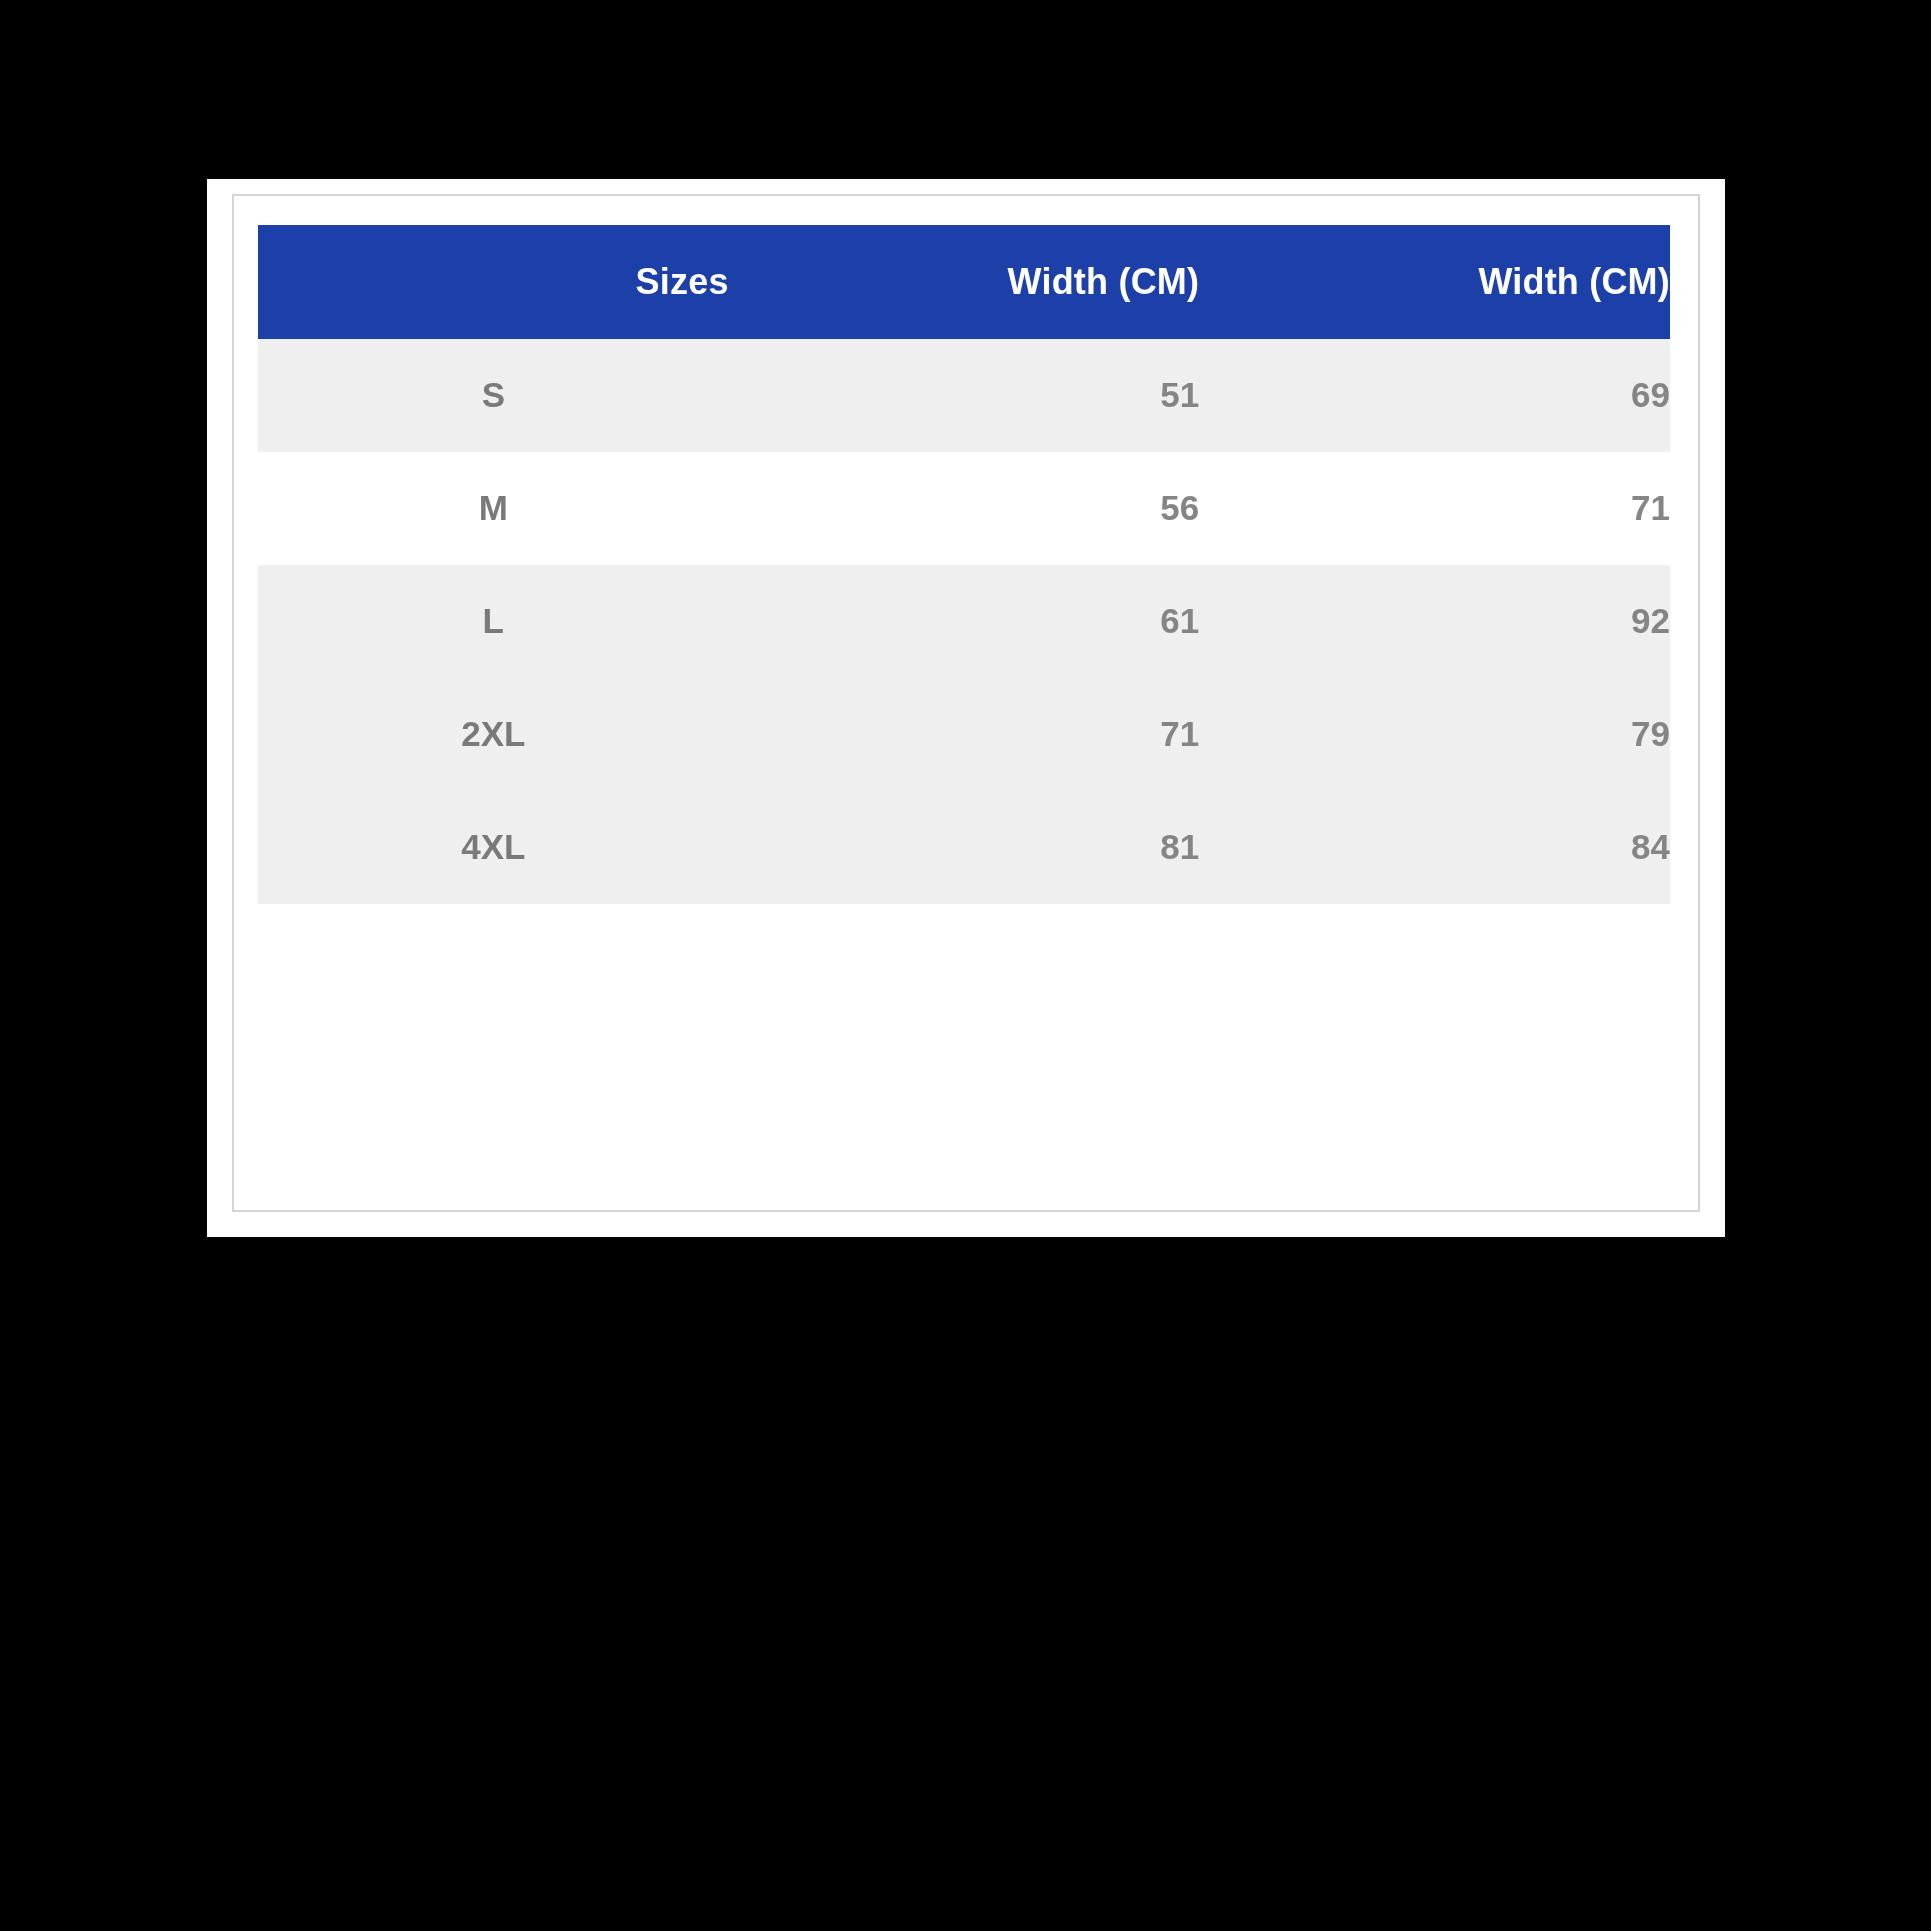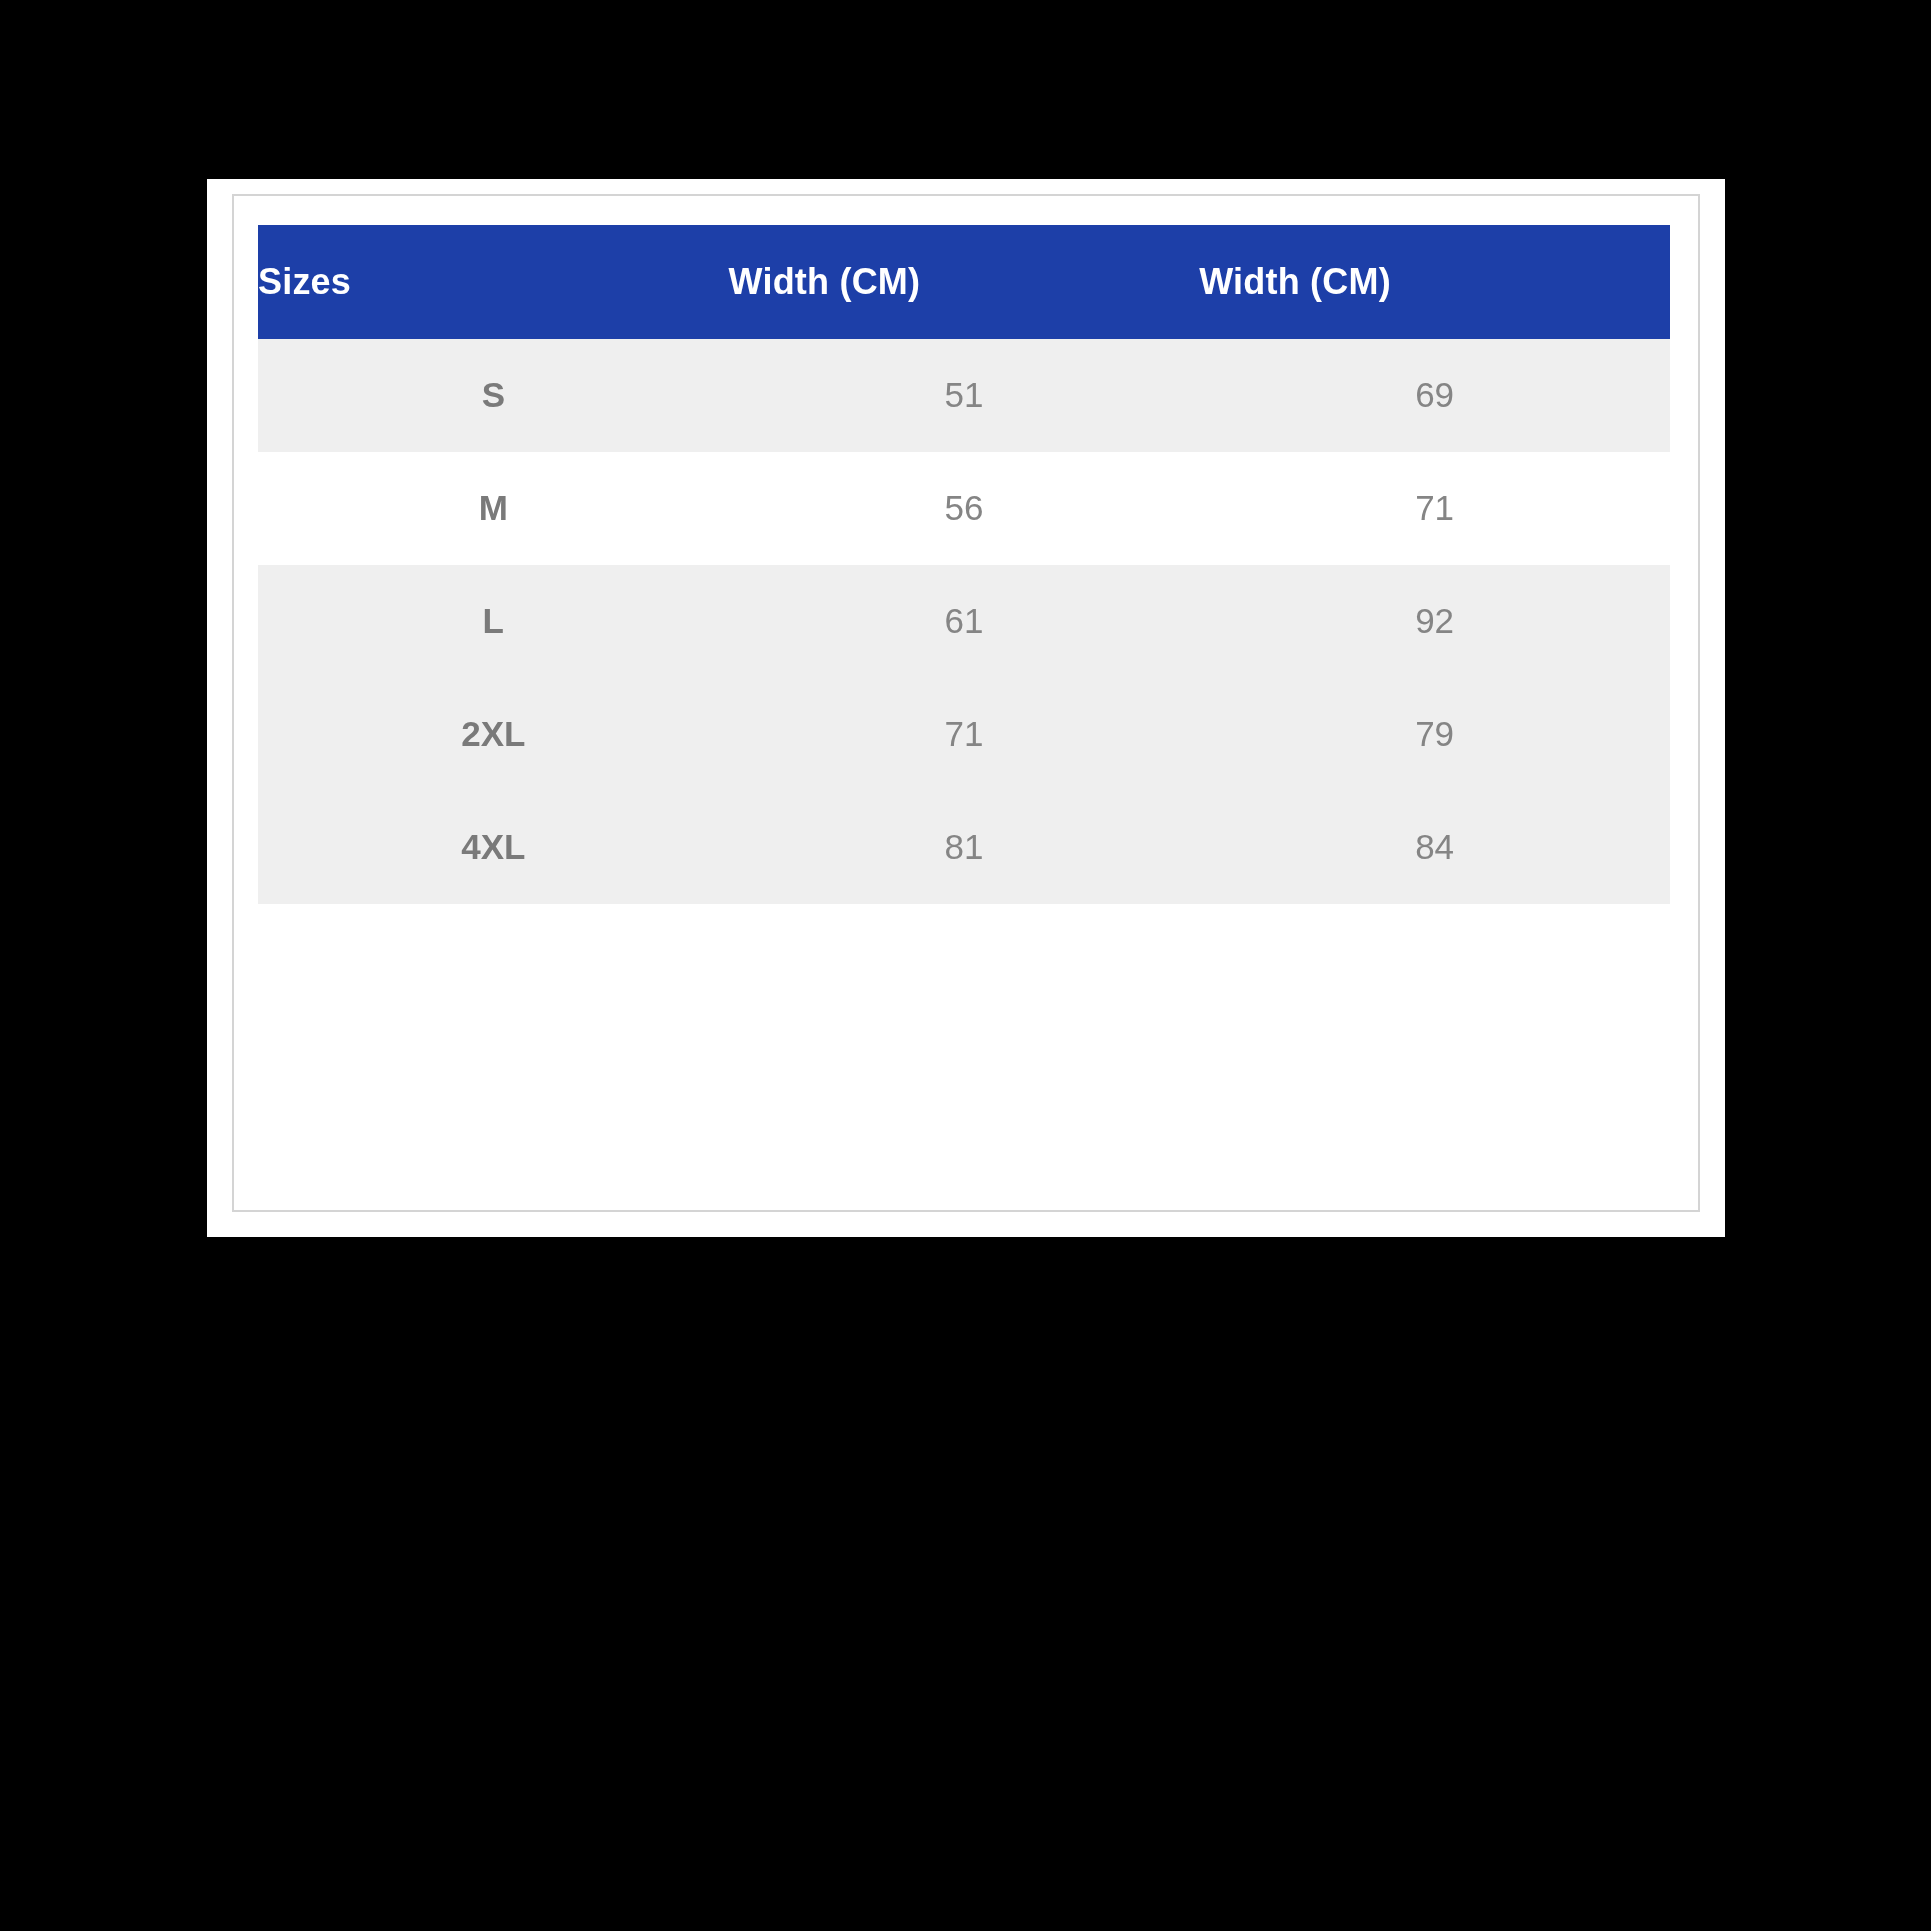--- a/index.html
+++ b/index.html
@@ -58,21 +58,21 @@
   
   #size-table thead tr {
     background: #1d3fa8;
   }
 
   #size-table thead th {
     height: 114px;
     color: #ffffff;
     font-size: 36px;
     font-weight: bold;
-    text-align: left;
+    text-align: right;
     vertical-align: middle;
     letter-spacing: 0.2px;
   }
 
   
   #size-table tbody tr {
     height: 113px;
   }
 
   #size-table tbody tr.zebra {
@@ -89,22 +89,23 @@
     font-size: 35px;
     color: #808080;
   }
 
   #size-table tbody td.size-cell {
     font-weight: bold;
     color: #7a7a7a;
   }
 
   #size-table tbody td.num-cell {
-    font-weight: normal;
+    font-weight: bold;
     color: #858585;
+    text-align: right;
   }
 </style>
 </head>
 <body>
 
 <div id="page-root">
 
   <div id="white-card">
 
     <div id="framed-box">

